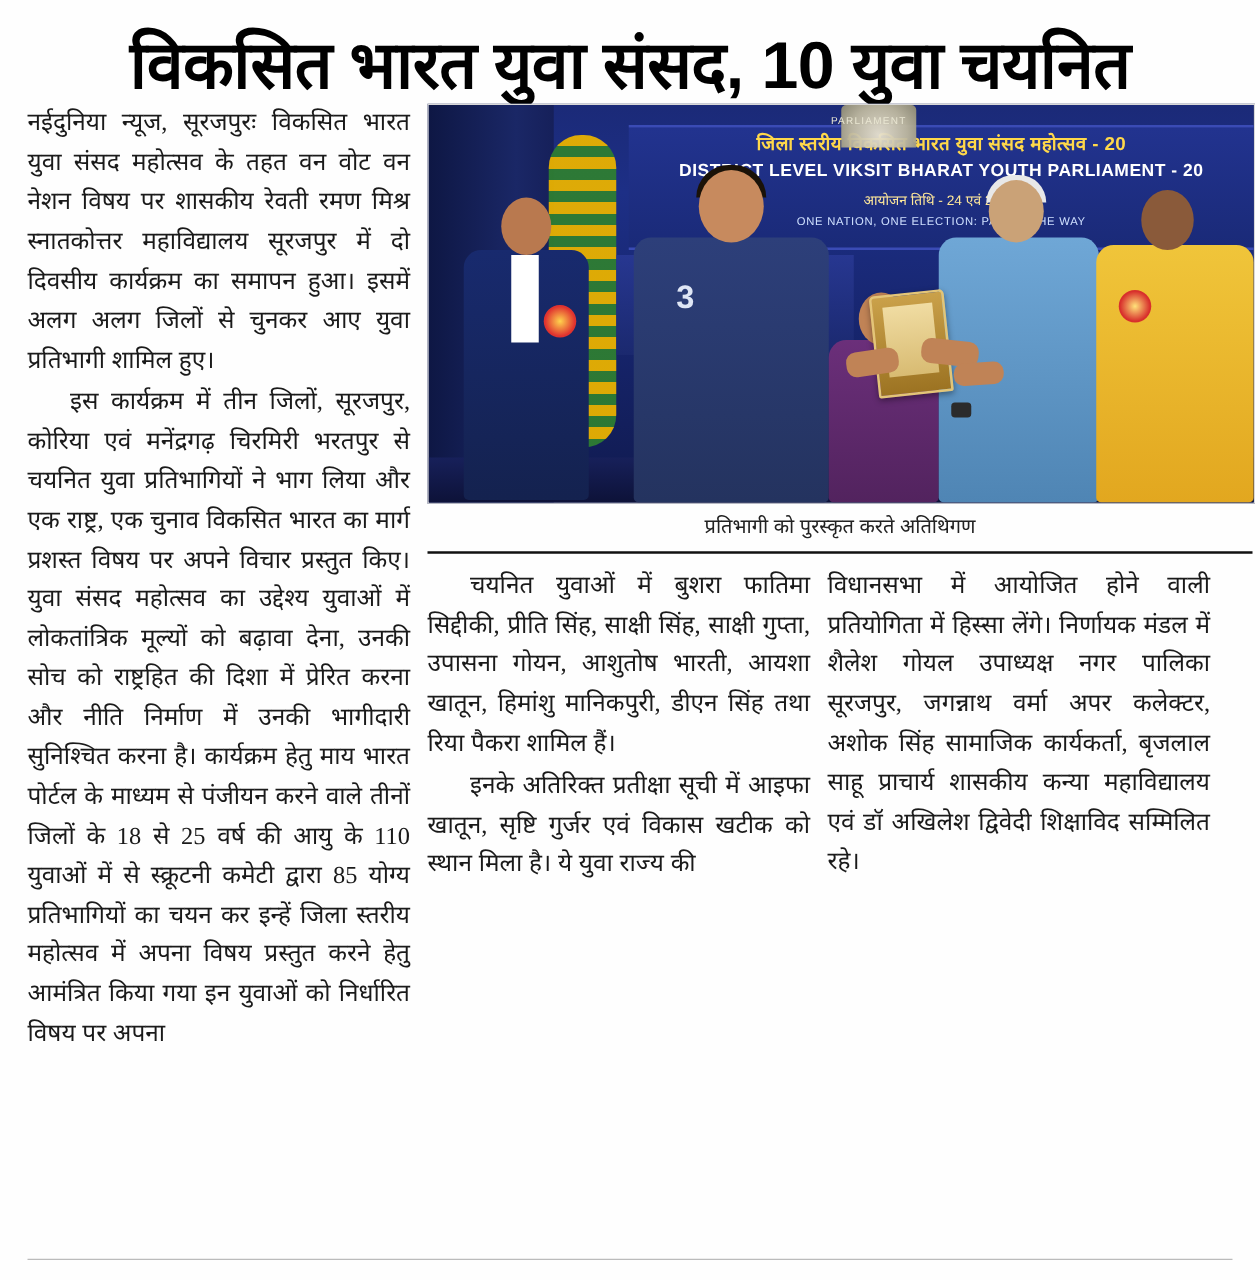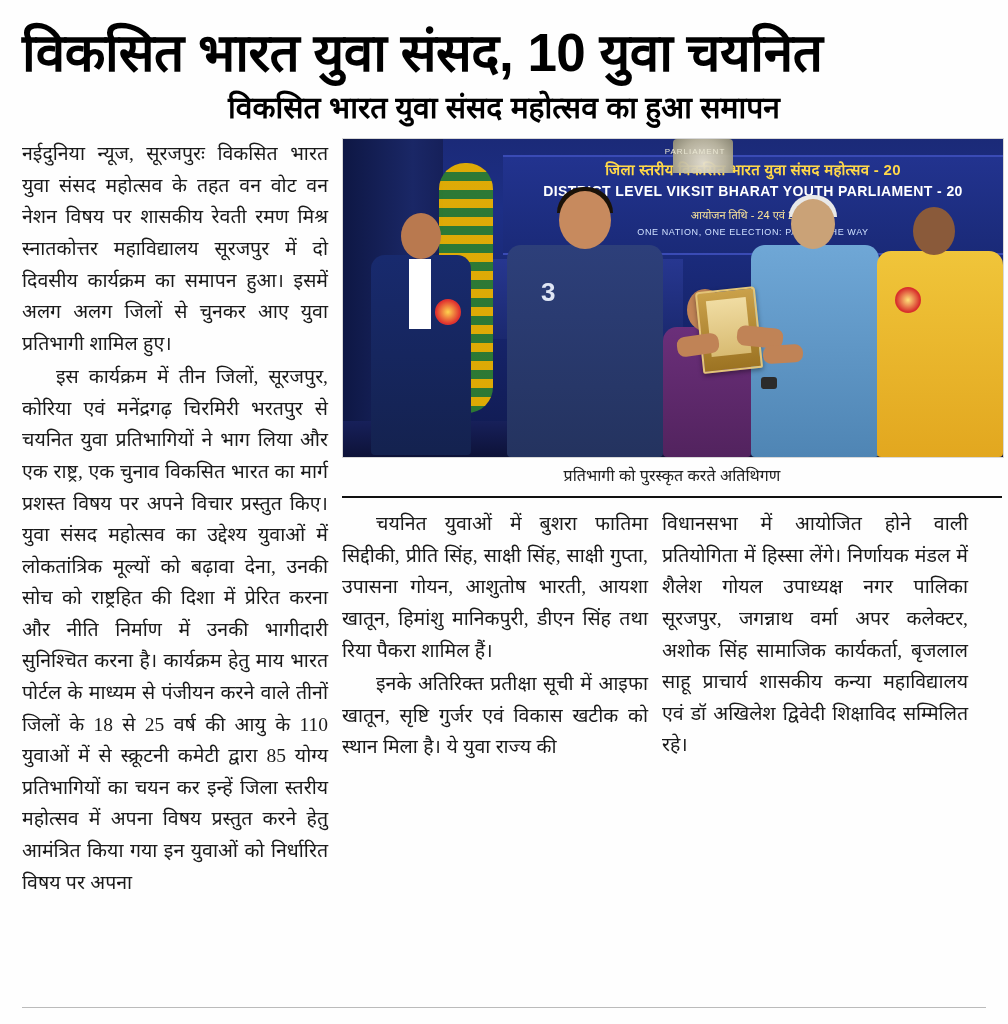--- a/index.html
+++ b/index.html
@@ -21,20 +21,21 @@
     box-sizing: border-box;
     padding: 18px 22px 0 22px;
     background: #fefefe;
   }
   .headline {
     font-family: "Liberation Sans", sans-serif;
     font-weight: bold;
     font-size: 53px;
     line-height: 1.08;
     letter-spacing: -0.5px;
+    text-align: center;
     color: #000;
     margin: 6px 0 2px 0;
     white-space: nowrap;
   }
   .subheadline {
     font-family: "Liberation Sans", sans-serif;
     font-weight: bold;
     font-size: 30px;
     line-height: 1.1;
     text-align: center;
@@ -316,21 +317,20 @@
     border: 0;
     border-top: 1px solid #bbb;
   }
 </style>
 </head>
 <body>
 
 <div class="page">
 
   <h1 class="headline">विकसित भारत युवा संसद, 10 युवा चयनित</h1>
-  <h2 class="subheadline">विकसित भारत युवा संसद महोत्सव का हुआ समापन</h2>
 
   <div class="content">
 
     <div class="col">
       <p class="">नईदुनिया न्यूज, सूरजपुरः विकसित भारत युवा संसद महोत्सव के तहत वन वोट वन नेशन विषय पर शासकीय रेवती रमण मिश्र स्नातकोत्तर महाविद्यालय सूरजपुर में दो दिवसीय कार्यक्रम का समापन हुआ। इसमें अलग अलग जिलों से चुनकर आए युवा प्रतिभागी शामिल हुए।</p>
       <p class="indent">इस कार्यक्रम में तीन जिलों, सूरजपुर, कोरिया एवं मनेंद्रगढ़ चिरमिरी भरतपुर से चयनित युवा प्रतिभागियों ने भाग लिया और एक राष्ट्र, एक चुनाव विकसित भारत का मार्ग प्रशस्त विषय पर अपने विचार प्रस्तुत किए। युवा संसद महोत्सव का उद्देश्य युवाओं में लोकतांत्रिक मूल्यों को बढ़ावा देना, उनकी सोच को राष्ट्रहित की दिशा में प्रेरित करना और नीति निर्माण में उनकी भागीदारी सुनिश्चित करना है। कार्यक्रम हेतु माय भारत पोर्टल के माध्यम से पंजीयन करने वाले तीनों जिलों के 18 से 25 वर्ष की आयु के 110 युवाओं में से स्क्रूटनी कमेटी द्वारा 85 योग्य प्रतिभागियों का चयन कर इन्हें जिला स्तरीय महोत्सव में अपना विषय प्रस्तुत करने हेतु आमंत्रित किया गया इन युवाओं को निर्धारित विषय पर अपना</p>
     </div>
 
     <div class="photo-col">
       <div class="photo-wrap">

